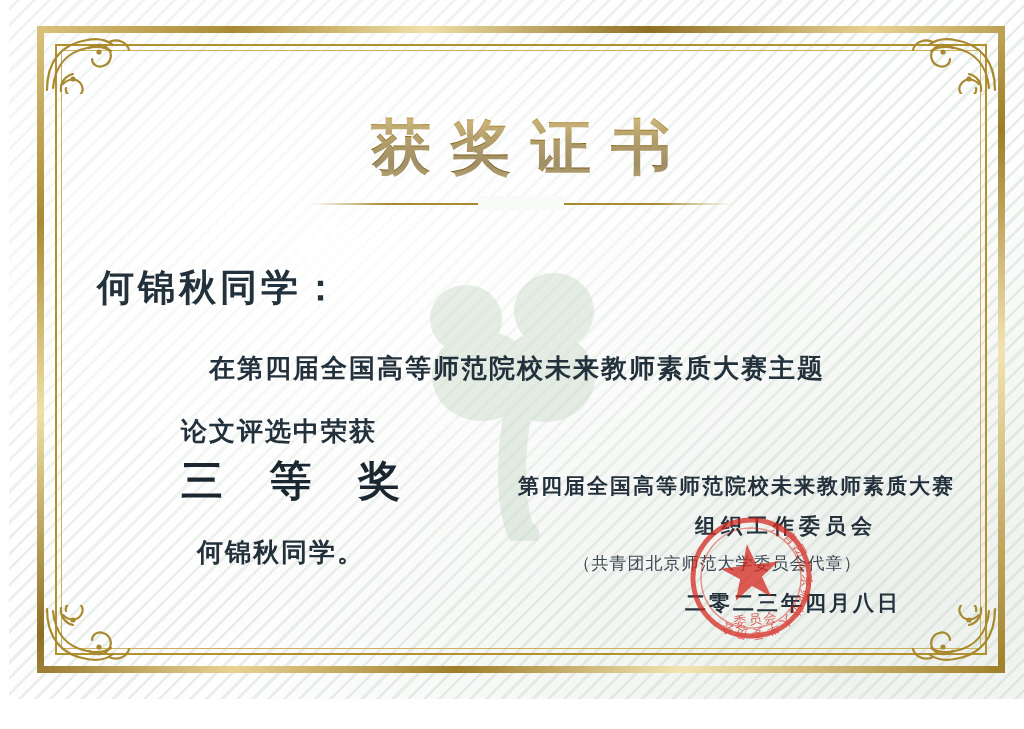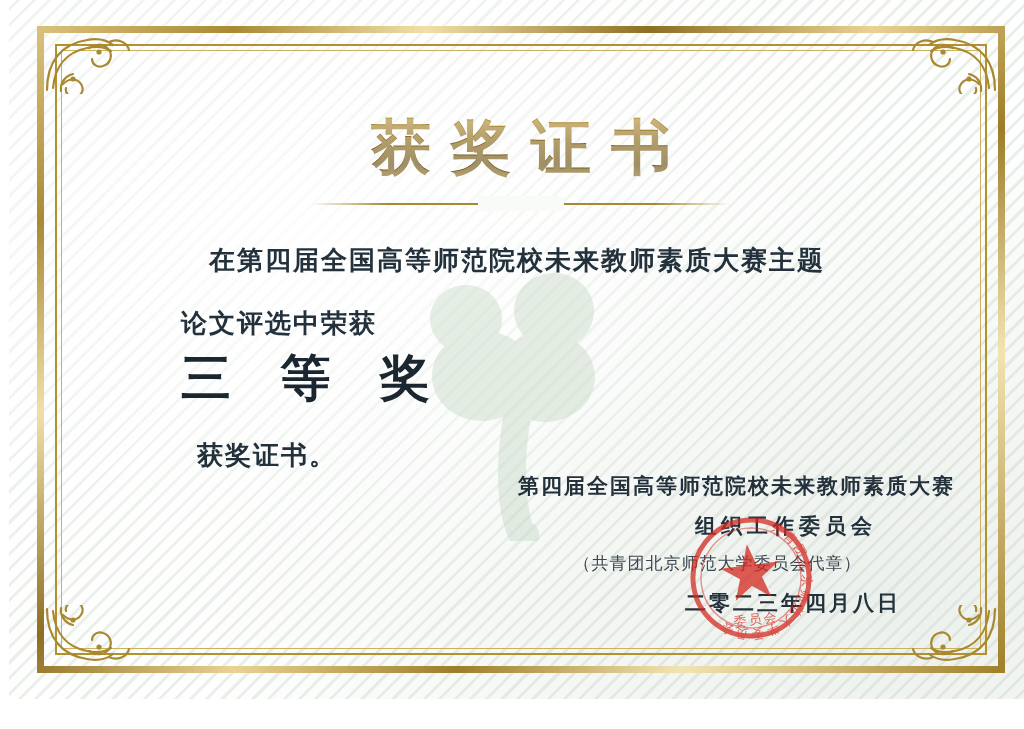--- a/index.html
+++ b/index.html
@@ -179,21 +179,21 @@
   }
   .body-l2 {
     margin-top: 32px;
     margin-left: 38px;
     display: flex;
     align-items: baseline;
     flex-direction: column;
   }
   .award {
     font-family: "DejaVu Sans", "Liberation Sans", sans-serif;
-    font-size: 50px;
+    font-size: 42px;
     font-weight: bold;
     letter-spacing: 16px;
     color: #1b2730;
     margin-left: 64px;
     position: relative;
     top: 6px;
     text-align: right;
   }
   .body-l3 {
     margin-top: 34px;
@@ -342,29 +342,30 @@
               <path d="M6 10c8-8 18-8 22 0-4 8-14 8-22 0z"></path>
               <path d="M82 10c-8-8-18-8-22 0 4 8 14 8 22 0z"></path>
               <path d="M32 10h24"></path>
             </g>
             <circle cx="44" cy="10" r="3" fill="currentColor"></circle>
           </svg>
         </span>
       </div>
     </div>
 
+    <div class="salutation">何锦秋同学：</div>
 
     <div class="body-line body-l1">在第四届全国高等师范院校未来教师素质大赛主题</div>
 
     <div class="body-l2">
       <span class="body-line">论文评选中荣获</span>
       <span class="award">三 等 奖</span>
     </div>
 
-    <div class="body-line body-l3">获奖证书。</div>
+    <div class="body-line body-l3">何锦秋同学。</div>
 
     <div class="signature">
       <div class="sig-1">第四届全国高等师范院校未来教师素质大赛</div>
       <div class="sig-2">组织工作委员会</div>
       <div class="sig-3">（共青团北京师范大学委员会代章）</div>
       <div class="sig-date">二零二三年四月八日</div>
     </div>
 
   </div>
 

